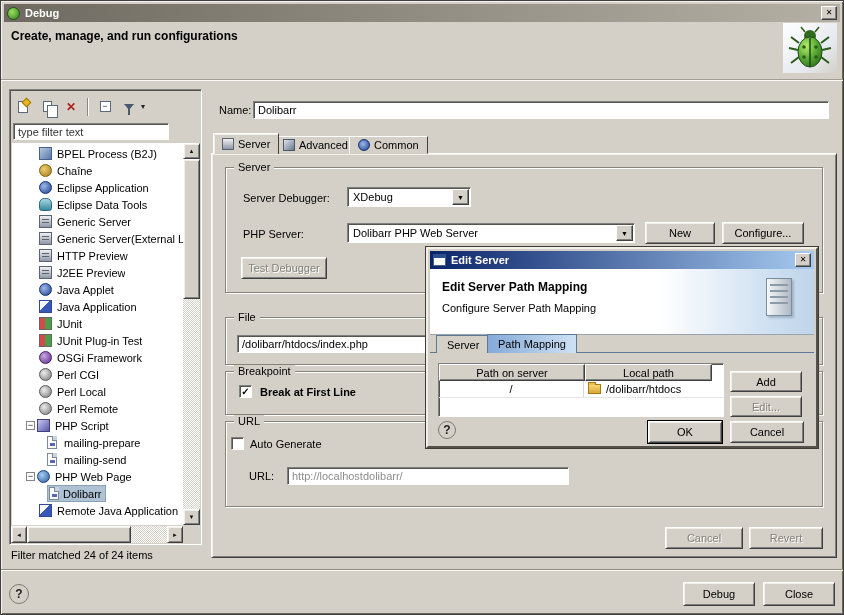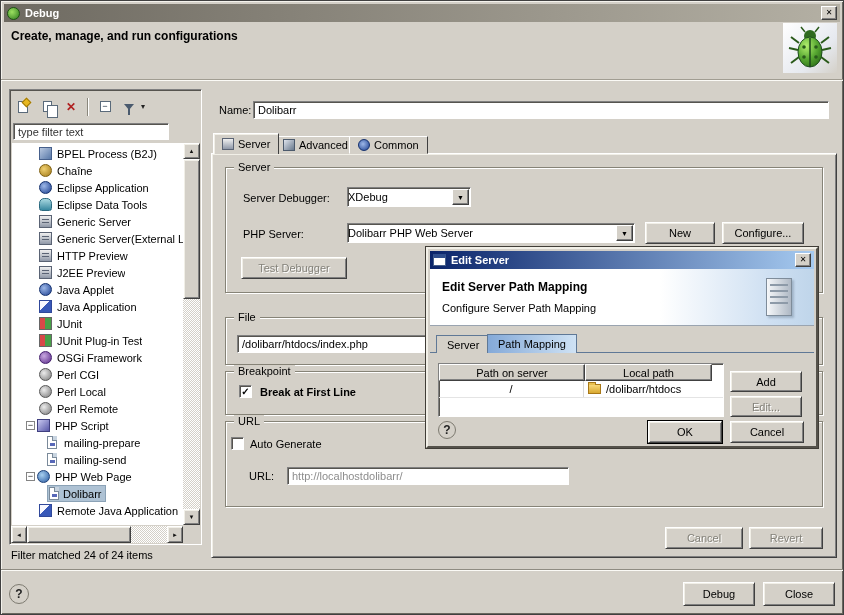--- a/index.html
+++ b/index.html
@@ -18,21 +18,21 @@
   .sunken{background:#fff;border:1px solid;border-color:#808080 #fff #fff #808080;box-shadow:inset 1px 1px 0 #56544f}
   input.field{position:absolute;font-family:"Liberation Sans",sans-serif;font-size:11px;padding:1px 4px;outline:none}
   .lbl{position:absolute;white-space:nowrap}
   .group{position:absolute;border:1px solid #868377;box-shadow:inset 1px 1px 0 #fff,1px 1px 0 #fff;background:transparent}
   .legend{position:absolute;top:-7px;left:8px;background:#d4d0c8;padding:0 4px}
   .cb{position:absolute;width:13px;height:13px;background:#fff;border:1px solid;border-color:#808080 #fff #fff #808080;
       box-shadow:inset 1px 1px 0 #56544f;display:flex;align-items:center;justify-content:center;
       font-size:10px;font-weight:bold;line-height:10px}
   .combo{position:absolute;height:20px;background:#fff;border:1px solid;border-color:#808080 #fff #fff #808080;
          box-shadow:inset 1px 1px 0 #56544f;display:flex;align-items:stretch}
-  .combo .cval{flex:1;display:flex;align-items:center;overflow:hidden;white-space:nowrap}
+  .combo .cval{flex:1;display:flex;align-items:center;padding-left:5px;overflow:hidden;white-space:nowrap}
   .combo .drop{width:17px;margin:1px;background:#d4d0c8;border:1px solid;border-color:#fff #404040 #404040 #fff;
                box-shadow:inset -1px -1px 0 #808080;display:flex;align-items:center;justify-content:center;font-size:7px}
   .helpbtn{position:absolute;width:20px;height:20px;border-radius:50%;border:1px solid #7d7a70;background:#d4d0c8;
            display:flex;align-items:center;justify-content:center;font-weight:bold;font-size:12px;color:#222}
 
   
   .tbar{position:absolute;left:3px;top:3px;right:3px;height:18px;display:flex;align-items:center;padding:0 3px;
         background:linear-gradient(90deg,#6e6a61,#b4b0a4)}
   .tbar .ttl{color:#fff;font-weight:bold;margin-left:5px;flex:1}
   .sysbtn{width:16px;height:14px;background:#d4d0c8;border:1px solid;border-color:#fff #404040 #404040 #fff;
@@ -110,21 +110,21 @@
   .tabico{width:12px;height:12px;flex:none}
   .tico-server{background:linear-gradient(180deg,#f0f0f0,#8f98a8);border:1px solid #5a6374}
   .tico-adv{background:linear-gradient(135deg,#dfe4ec,#68788c);border:1px solid #4c5a6c}
   .tico-common{background:radial-gradient(circle at 4px 4px,#9db8e8,#1c3f90);border:1px solid #13306e;border-radius:50%}
 
   
   .dlg{position:absolute;left:425px;top:246px;width:392px;height:201px;background:#d4d0c8;z-index:10;
        border:2px solid;border-color:#f2f0e8 #55524b #55524b #f2f0e8;box-shadow:0 0 0 1px #403d37}
   .dlg .tbar{left:2px;top:2px;right:2px;background:linear-gradient(90deg,#0a246a,#a6caf0)}
   .mini-dlg{width:13px;height:12px;background:#fff;border:1px solid #46608c;border-top:4px solid #2e4d8c}
-  .dlg-hdr{position:absolute;left:2px;right:2px;top:20px;height:57px;
+  .dlg-hdr{position:absolute;left:2px;right:2px;top:20px;height:66px;
            background:linear-gradient(90deg,#ffffff 0%,#ffffff 60%,#cfe0f2 88%,#bfd5ea 100%);border-bottom:1px solid #9aa4b0}
   .dlg-hdr .h1{position:absolute;left:12px;top:11px;font-size:12px;font-weight:bold}
   .dlg-hdr .h2{position:absolute;left:12px;top:33px}
   .tower{position:absolute;right:22px;top:9px;width:26px;height:38px;background:linear-gradient(90deg,#f6f8fa,#aeb8c4);
          border:1px solid #7e8c9a;box-shadow:2px 2px 2px rgba(90,110,130,.35)}
   .tower::before{content:"";position:absolute;left:3px;right:3px;top:5px;height:2px;background:#8d9aa8;
                  box-shadow:0 6px 0 #8d9aa8,0 12px 0 #8d9aa8,0 18px 0 #8d9aa8}
   .ctab{position:absolute;height:18px;display:flex;align-items:center;padding:0 10px;background:#d4d0c8;
         border:1px solid #5f7896;border-bottom:none;z-index:2}
   .ctab.sel{background:linear-gradient(90deg,#84a9d8,#cfe2f4);height:19px;z-index:3}
@@ -353,21 +353,21 @@
     <span class="cval">XDebug</span>
     <span class="drop">▼</span>
   </div>
   <div class="lbl" style="left:242px;top:227px">PHP Server:</div>
   <div class="combo" style="left:346px;top:222px;width:288px">
     <span class="cval">Dolibarr PHP Web Server</span>
     <span class="drop">▼</span>
   </div>
   <button class="btn raised" style="left:644px;top:221px;width:70px;height:22px">New</button>
   <button class="btn raised" style="left:721px;top:221px;width:82px;height:22px">Configure...</button>
-  <button class="btn raised disabled" style="left:240px;top:256px;width:106px;height:22px">Test Debugger</button>
+  <button class="btn raised disabled" style="left:240px;top:256px;width:86px;height:22px">Test Debugger</button>
 
   <div class="group" style="left:224px;top:316px;width:598px;height:48px">
     <span class="legend">File</span>
   </div>
   <input class="field sunken" style="left: 236px; top: 334px; width: 574px; height: 18px;" value="/dolibarr/htdocs/index.php">
 
   <div class="group" style="left:224px;top:370px;width:598px;height:44px">
     <span class="legend">Breakpoint</span>
   </div>
   <span class="cb" style="left:238px;top:384px">✓</span>

